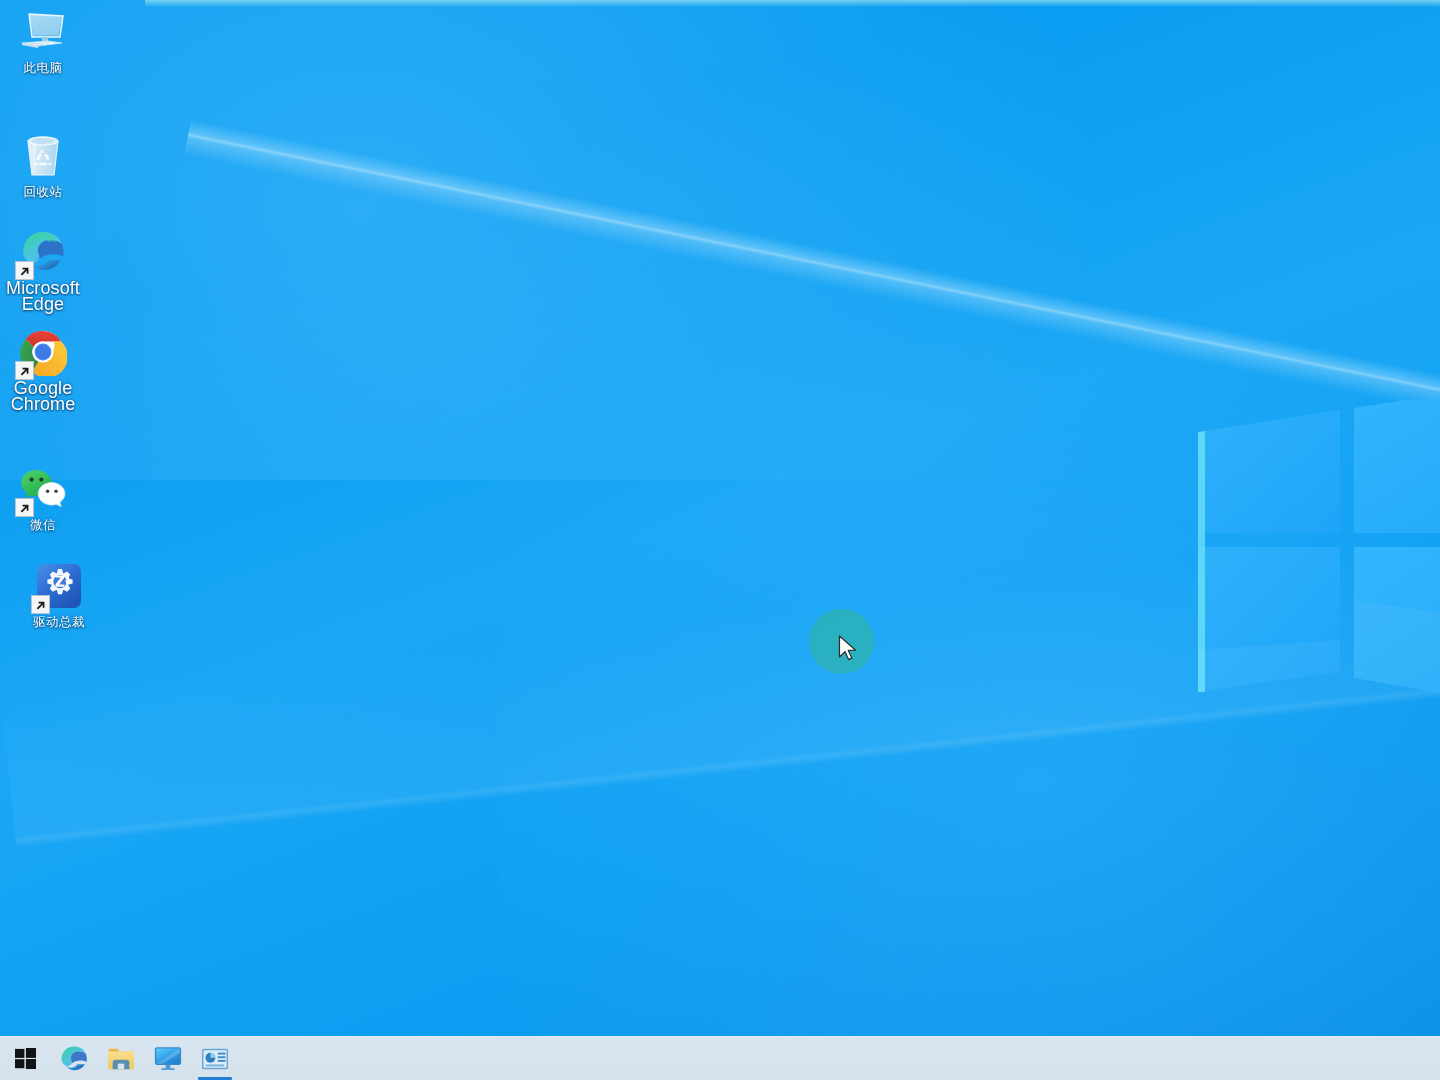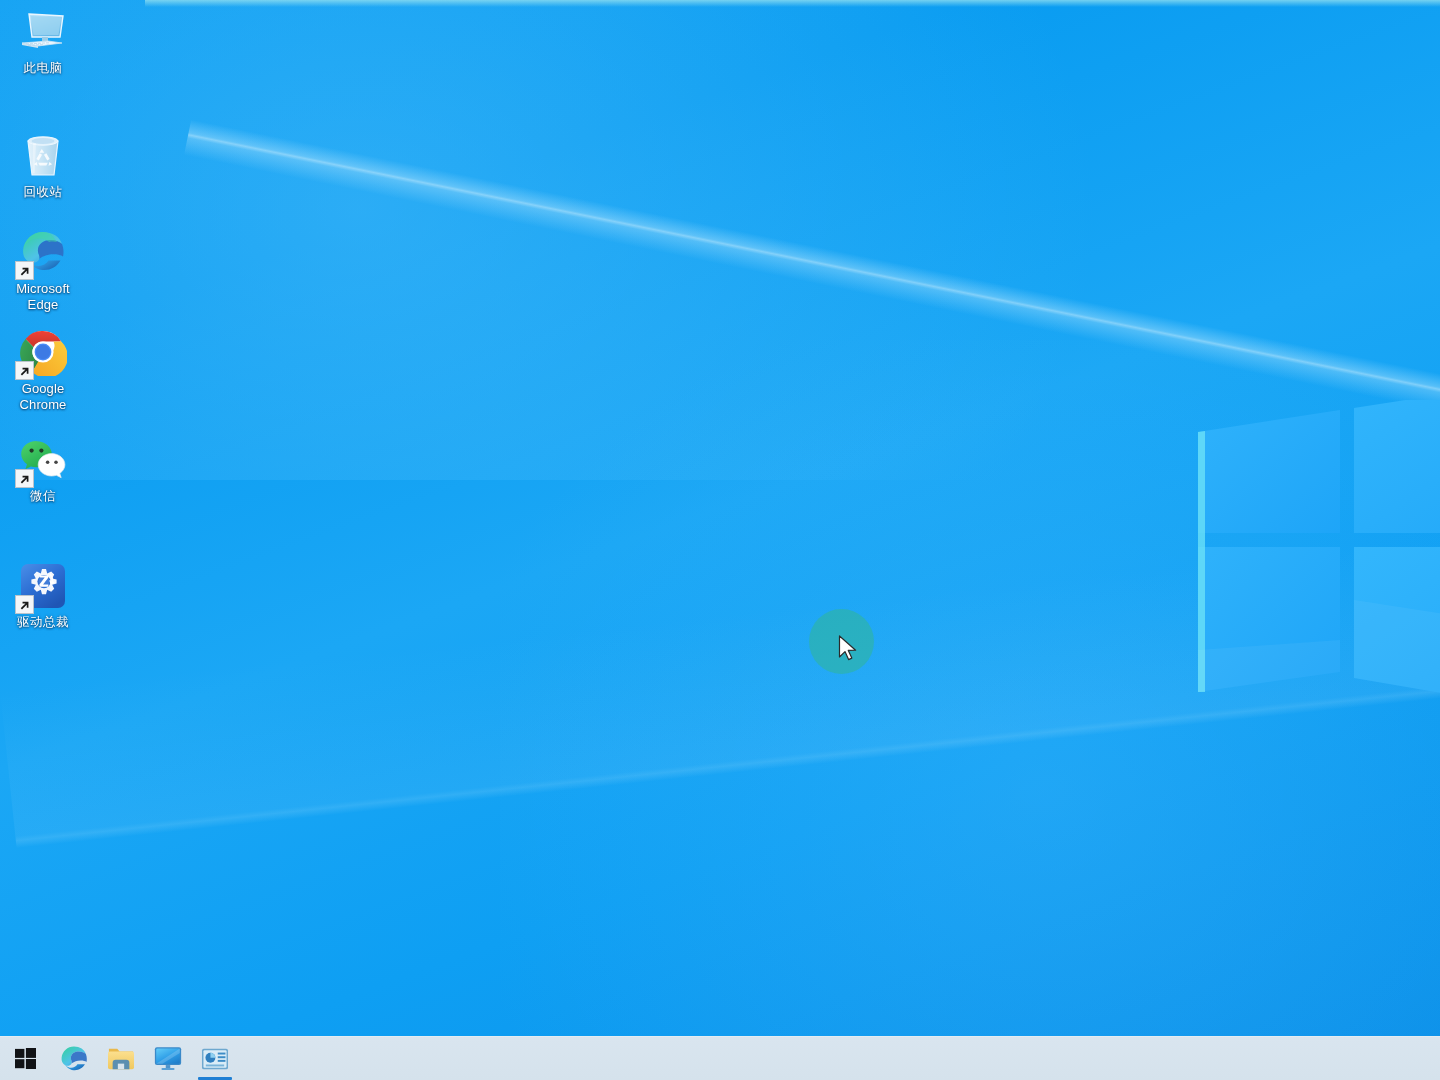--- a/index.html
+++ b/index.html
@@ -116,21 +116,21 @@
     border: 1px solid #b9c3cc;
     display: flex;
     align-items: center;
     justify-content: center;
   }
   .shortcut-badge svg { display:block; }
 
   .icon-label {
     margin-top: 5px;
     color: #ffffff;
-    font-size: 13px;
+    font-size: 18px;
     line-height: 15.5px;
     text-align: center;
     width: 86px;
     text-shadow: 0 1px 2px rgba(0,40,80,0.75), 0 0 3px rgba(0,30,70,0.55);
     letter-spacing: 0.1px;
     word-break: break-word;
   }
   .icon-label.cn { font-size: 12.5px; letter-spacing: 0.5px; }
 
   
@@ -343,21 +343,21 @@
         </svg>
         <div class="shortcut-badge">
           <svg width="12" height="12" viewBox="0 0 12 12">
             <path d="M3 9.2 L7.6 4.6 M4.4 3.6 L8.6 3.6 L8.6 7.8" stroke="#1b1b1b" stroke-width="1.7" fill="none" stroke-linecap="square"></path>
           </svg>
         </div>
       </div>
       <div class="icon-label">Google Chrome</div>
     </div>
 
-    <div class="desk-icon" style="top:436px;">
+    <div class="desk-icon" style="top:465px;">
       <div class="icon-art">
         <svg width="48" height="44" viewBox="0 0 48 44">
           <defs>
             <linearGradient id="wcg" x1="0" y1="0" x2="0.6" y2="1">
               <stop offset="0" stop-color="#4fd36b"></stop>
                 <stop offset="1" stop-color="#22ad4e"></stop>
             </linearGradient>
           </defs>
           <path d="M17.5 3C9 3 2.2 8.8 2.2 16c0 4.1 2.3 7.8 5.8 10.2l-1.6 5 5.5-2.8c1.7.5 3.6.8 5.6.8 8.5 0 15.3-5.8 15.3-13s-6.8-13-15.3-13z" fill="url(#wcg)"></path>
           <circle cx="12.6" cy="12.6" r="2.1" fill="#1b1b1b" opacity="0.82"></circle>
@@ -368,21 +368,21 @@
         </svg>
         <div class="shortcut-badge">
           <svg width="12" height="12" viewBox="0 0 12 12">
             <path d="M3 9.2 L7.6 4.6 M4.4 3.6 L8.6 3.6 L8.6 7.8" stroke="#1b1b1b" stroke-width="1.7" fill="none" stroke-linecap="square"></path>
           </svg>
         </div>
       </div>
       <div class="icon-label cn">微信</div>
     </div>
 
-    <div class="desk-icon" style="top:562px;">
+    <div class="desk-icon" style="top:562px;padding-left:16px;">
       <div class="icon-art">
         <svg width="48" height="48" viewBox="0 0 48 48">
           <defs>
             <linearGradient id="dmbg" x1="0" y1="0" x2="0.7" y2="1">
               <stop offset="0" stop-color="#4a8fe8"></stop>
                 <stop offset="0.5" stop-color="#2d6fd4"></stop>
               <stop offset="1" stop-color="#1f56b5"></stop>
             </linearGradient>
           </defs>
           <rect x="2" y="2" width="44" height="44" rx="7" fill="url(#dmbg)"></rect>

